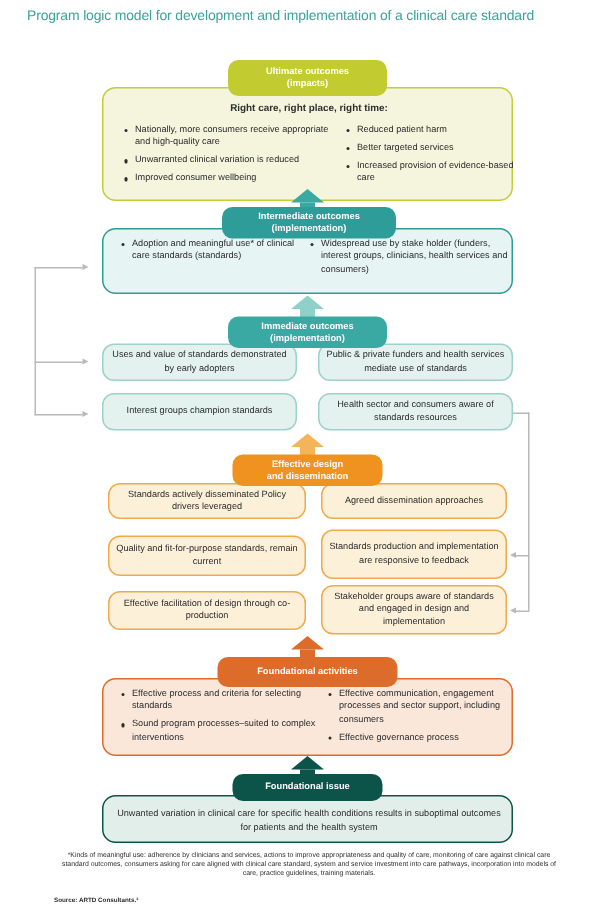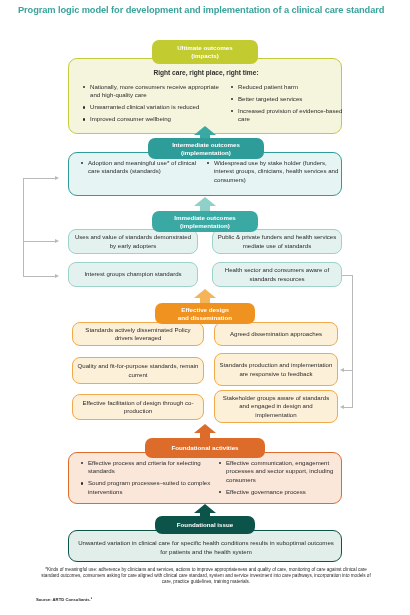--- a/index.html
+++ b/index.html
@@ -21,21 +21,21 @@
     height: 615px;
   }
 
   
   .title {
     position: absolute;
     left: 18px;
     top: 4px;
     width: 380px;
     font-size: 9.3px;
-    font-weight: bold;
+    font-weight: normal;
     color: #3aa39b;
     letter-spacing: -0.1px;
     line-height: 12px;
   }
   .band-body {
     position: absolute;
     box-sizing: border-box;
     border-radius: 9px;
   }
 

